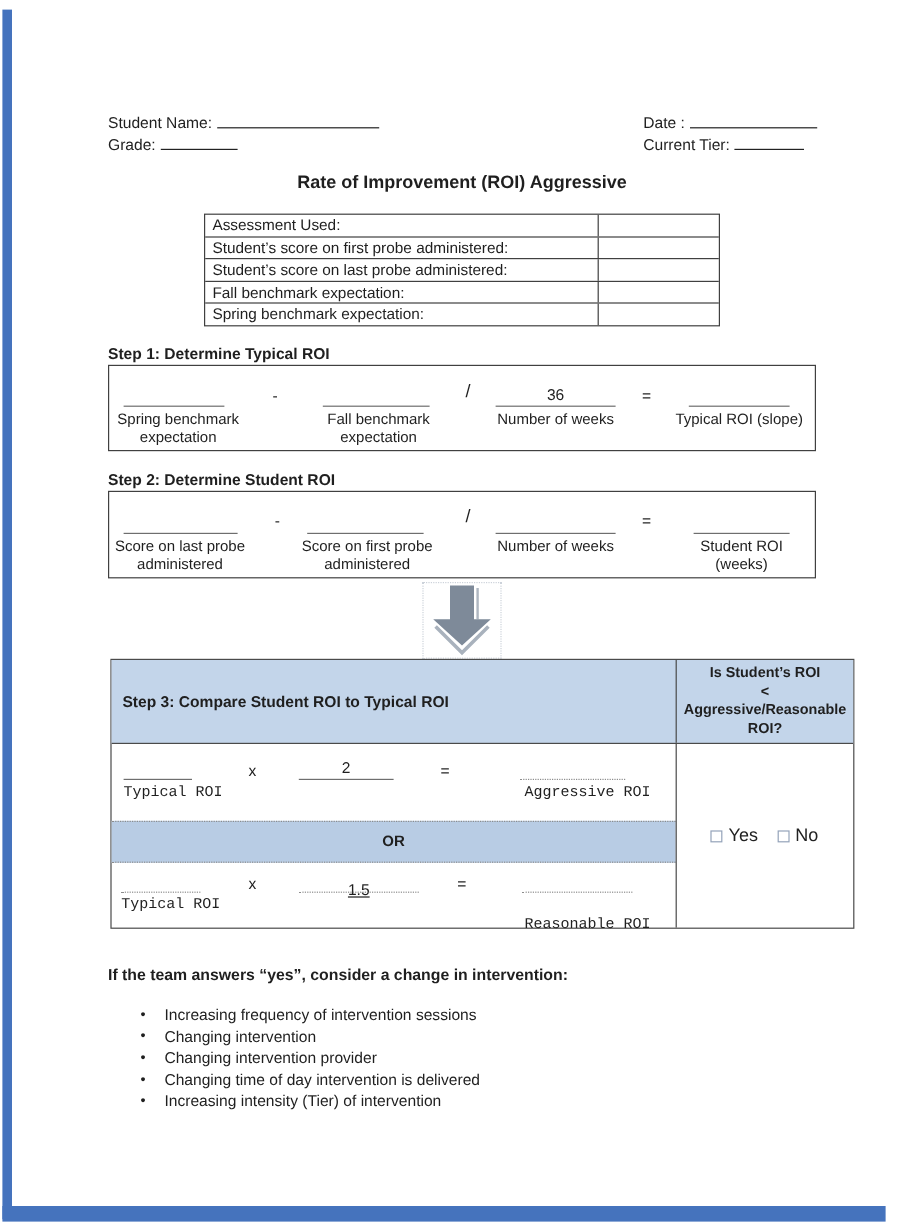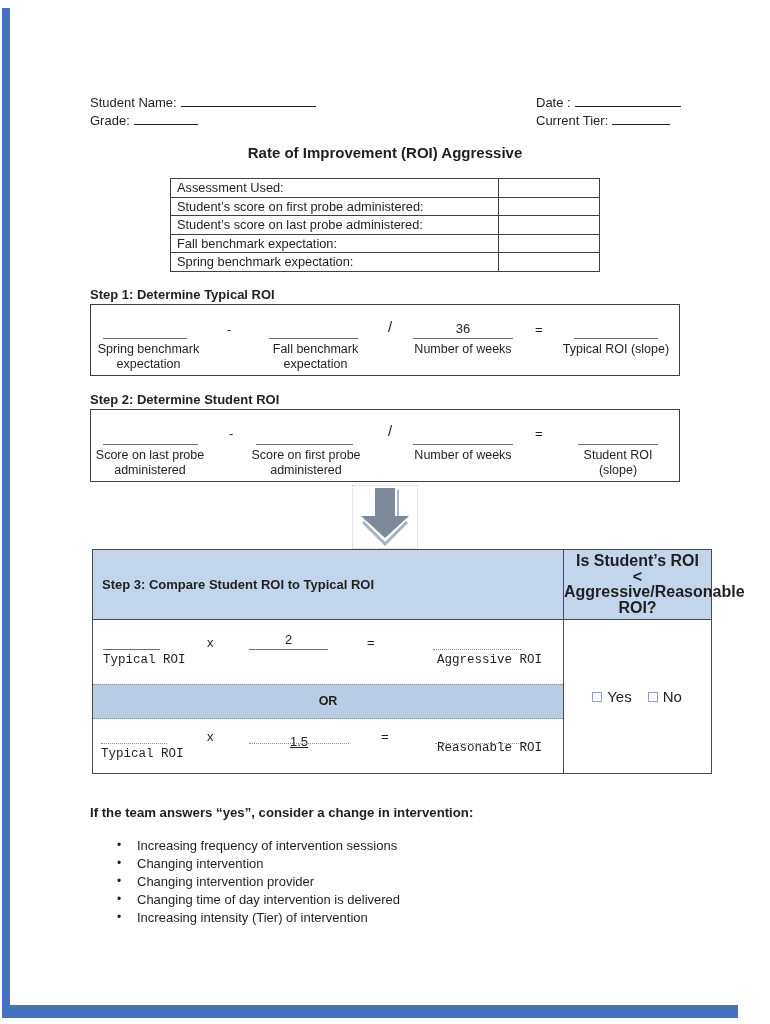--- a/index.html
+++ b/index.html
@@ -31,21 +31,21 @@
   .op.big{font-size:15px;}
   .val{font-size:13px;text-align:center;}
   
   .arrowwrap{left:352px;top:485px;width:64px;height:62px;border:1px dotted #ccd2da;}
   
   .s3{left:92px;top:549px;width:618px;border:1px solid #4a4a4a;background:#fff;}
   .s3head{position:relative;height:69px;background:#c3d5ea;border-bottom:1px solid #4a4a4a;}
   .s3head .left{position:absolute;left:0;top:0;width:470px;height:69px;display:flex;align-items:center;
                 padding-left:9px;box-sizing:border-box;font-size:13px;font-weight:bold;}
   .s3head .right{position:absolute;left:470px;top:0;width:148px;height:69px;border-left:1px solid #4a4a4a;
-                 box-sizing:border-box;font-size:16px;font-weight:bold;text-align:center;
+                 box-sizing:border-box;font-size:12px;font-weight:bold;text-align:center;
                  white-space:pre-line;line-height:15.5px;padding-top:3px;}
   .s3body{position:relative;height:153px;}
   .s3sep{position:absolute;left:470px;top:0;height:153px;border-left:1px solid #4a4a4a;}
   .orbar{position:absolute;left:0;top:64px;width:470px;height:35px;background:#b8cce4;
          border-top:1px dotted #8c8c8c;border-bottom:1px dotted #8c8c8c;box-sizing:border-box;
          text-align:center;font-weight:bold;font-size:12.5px;line-height:33px;}
   .yn{position:absolute;left:470px;top:0;width:148px;height:153px;display:flex;align-items:center;
       justify-content:center;gap:16px;font-size:15px;color:#222;}
   .yn .grp{display:flex;align-items:center;gap:5px;justify-content:flex-end;}
   .cbx{display:inline-block;width:8px;height:8px;border:1px solid #94a3ba;background:#fff;}
@@ -133,21 +133,21 @@
     <div class="abs op" style="left:138px;top:16px;">-</div>
     <div class="abs blank" style="left:165px;top:34px;width:97px;"></div>
     <div class="abs slotlbl" style="left:155px;top:38px;width:120px;">Score on first probe
 administered</div>
     <div class="abs op big" style="left:297px;top:12px;">/</div>
     <div class="abs blank" style="left:322px;top:34px;width:100px;"></div>
     <div class="abs slotlbl" style="left:322px;top:38px;width:100px;">Number of weeks</div>
     <div class="abs op" style="left:444px;top:16px;">=</div>
     <div class="abs blank" style="left:487px;top:34px;width:80px;"></div>
     <div class="abs slotlbl" style="left:467px;top:38px;width:120px;">Student ROI
-(slope)</div>
+(weeks)</div>
   </div>
 
   <div class="abs arrowwrap">
     <svg width="64" height="62" viewBox="0 0 64 62">
       <polyline points="10,36 32,58 54,36" stroke="#a9b2bd" stroke-width="3" fill="none"></polyline>
       <line x1="45" y1="4" x2="45" y2="30" stroke="#aeb6c0" stroke-width="2"></line>
       <polygon points="22,2 42,2 42,30 56,30 32,52 8,30 22,30" fill="#7e8a99"></polygon>
     </svg>
   </div>
 
@@ -172,21 +172,21 @@
 
       <div class="orbar">OR</div>
 
       <div class="abs blank dot" style="left:8px;top:123px;width:66px;"></div>
       <div class="abs op" style="left:114px;top:109px;">x</div>
       <div class="abs val" style="left:156px;top:114px;width:100px;text-decoration:underline;">1.5</div>
       <div class="abs blank dot" style="left:156px;top:123px;width:100px;"></div>
       <div class="abs op" style="left:288px;top:109px;">=</div>
       <div class="abs blank dot" style="left:342px;top:123px;width:92px;"></div>
       <div class="rowlbl" style="left:8px;top:127px;">Typical ROI</div>
-      <div class="rowlbl" style="left:344px;top:121px;">Reasonable ROI</div>
+      <div class="rowlbl" style="left:344px;top:143px;">Reasonable ROI</div>
 
       <div class="s3sep"></div>
       <div class="yn">
         <span class="grp">
             <span class="cbx"></span>
             <span>Yes</span>
           </span>
         <span class="grp">
             <span class="cbx"></span>
             <span>No</span>

